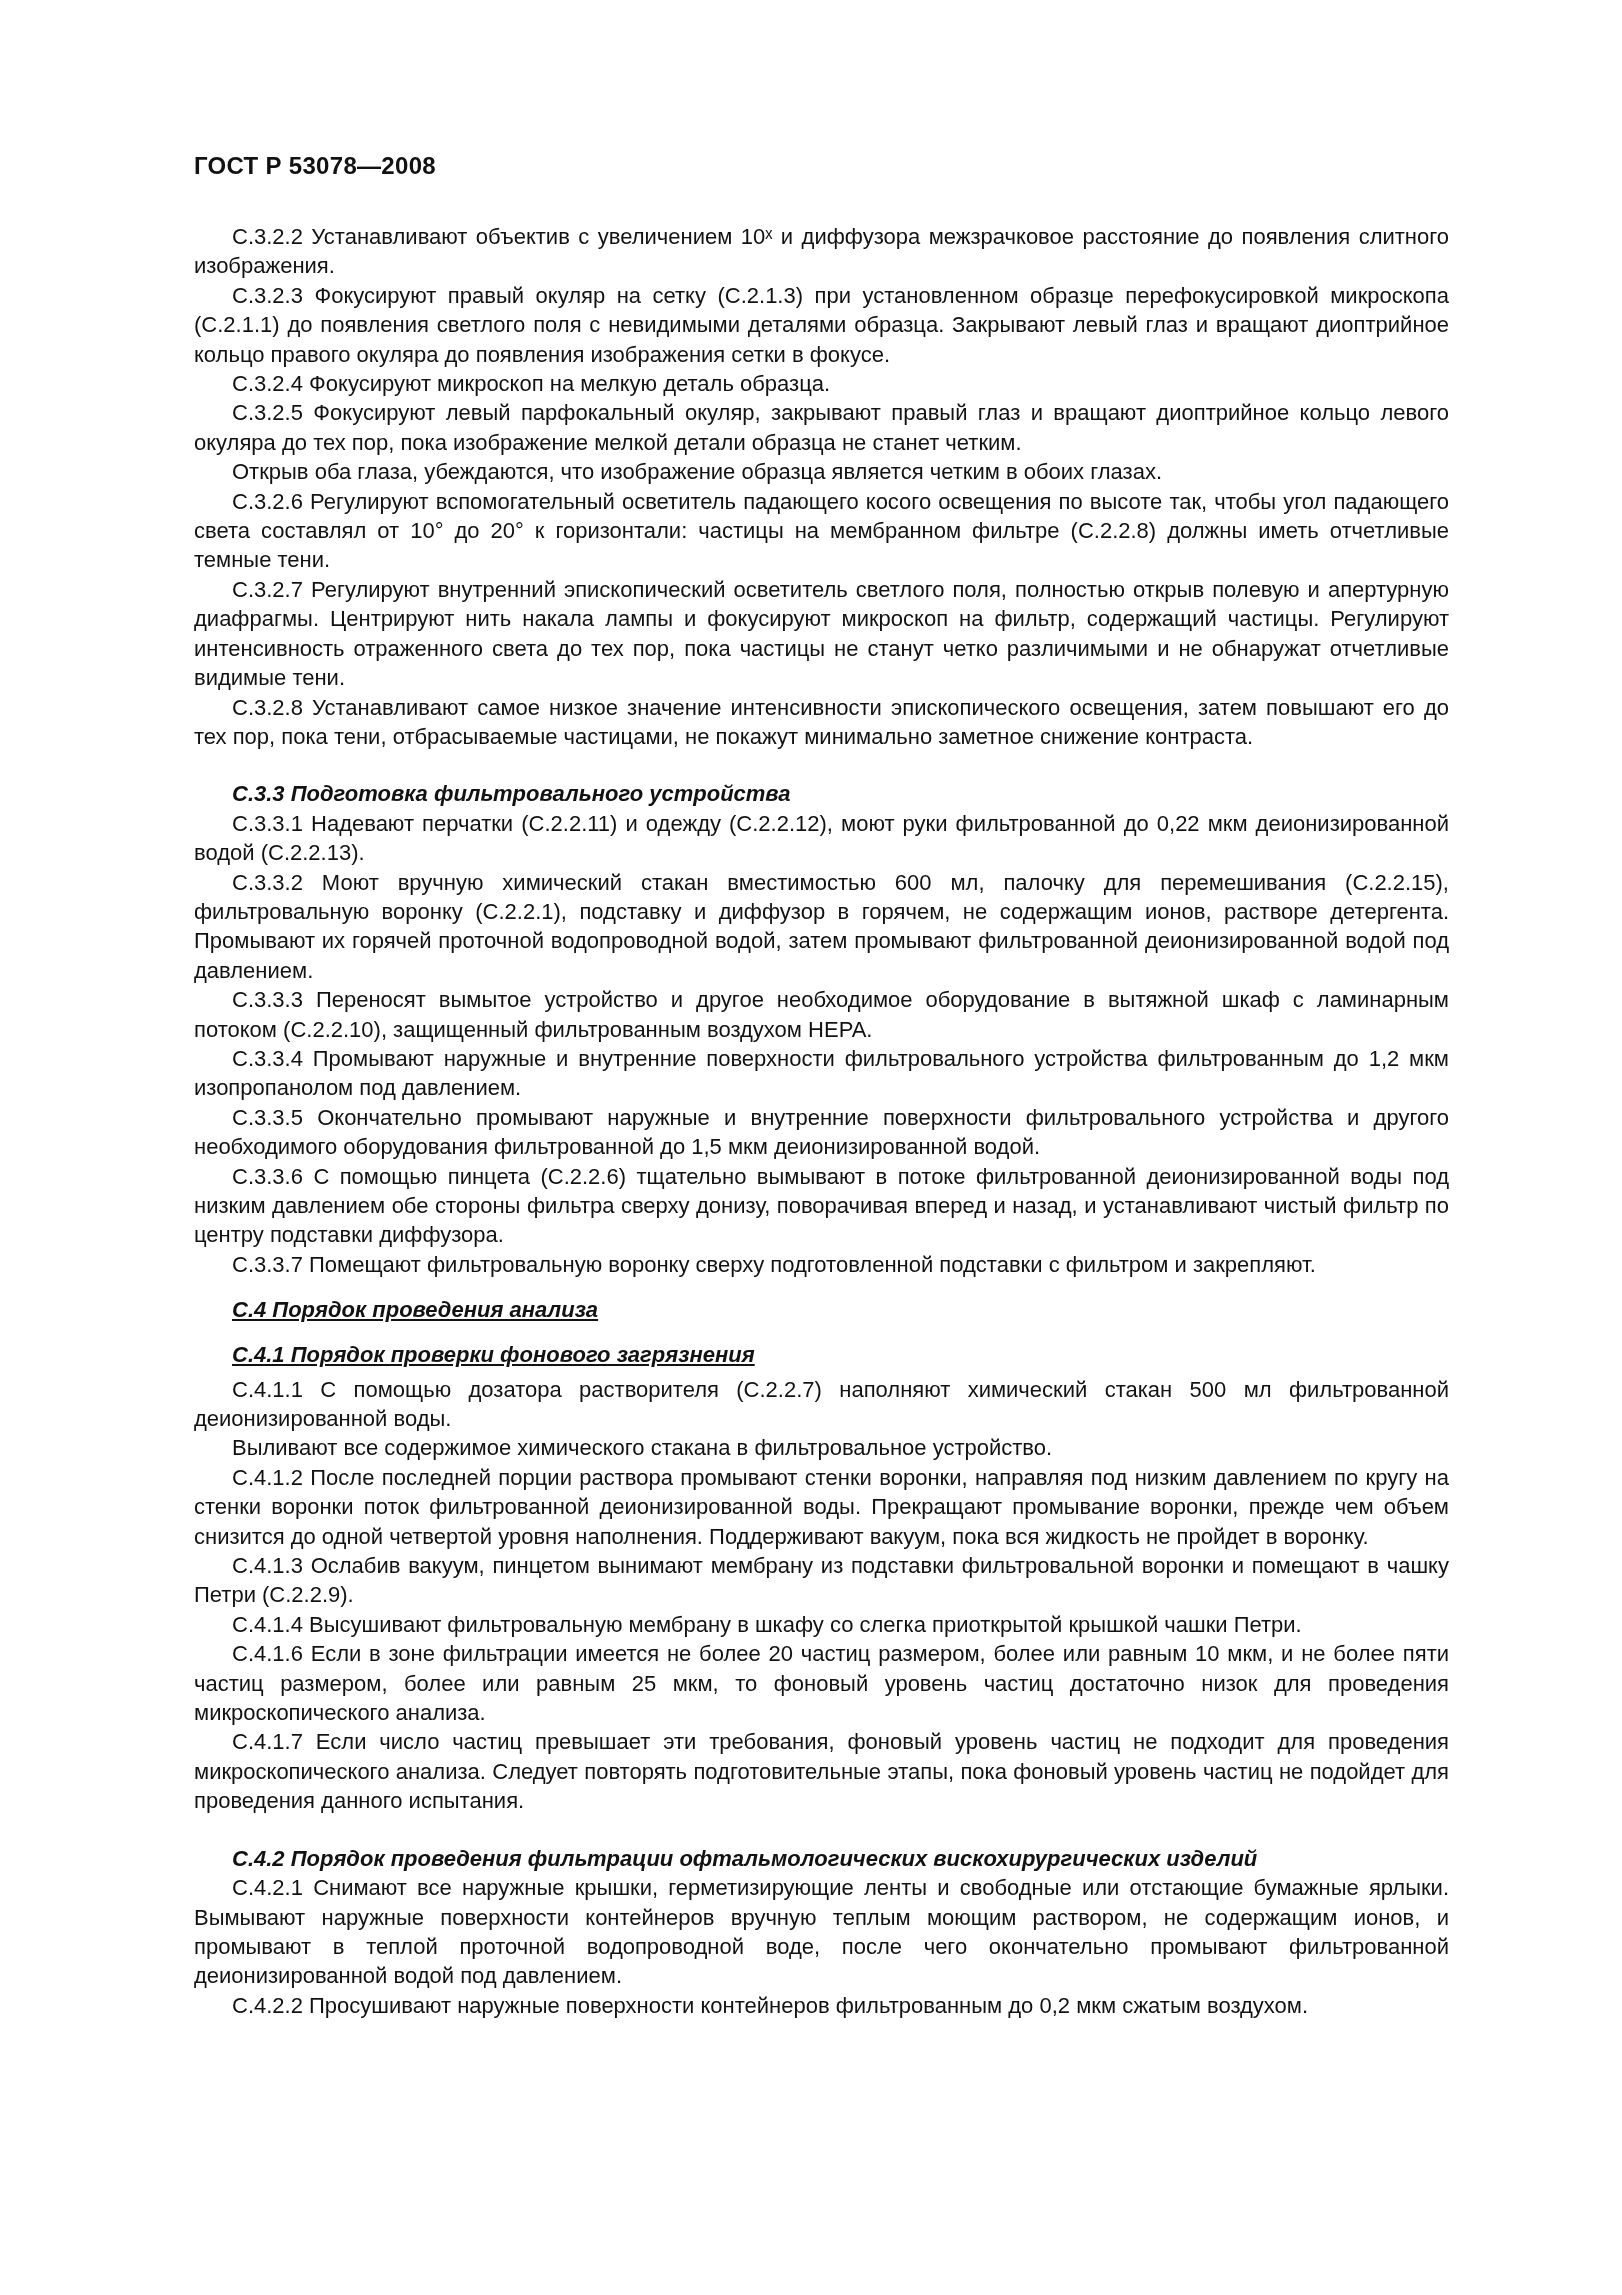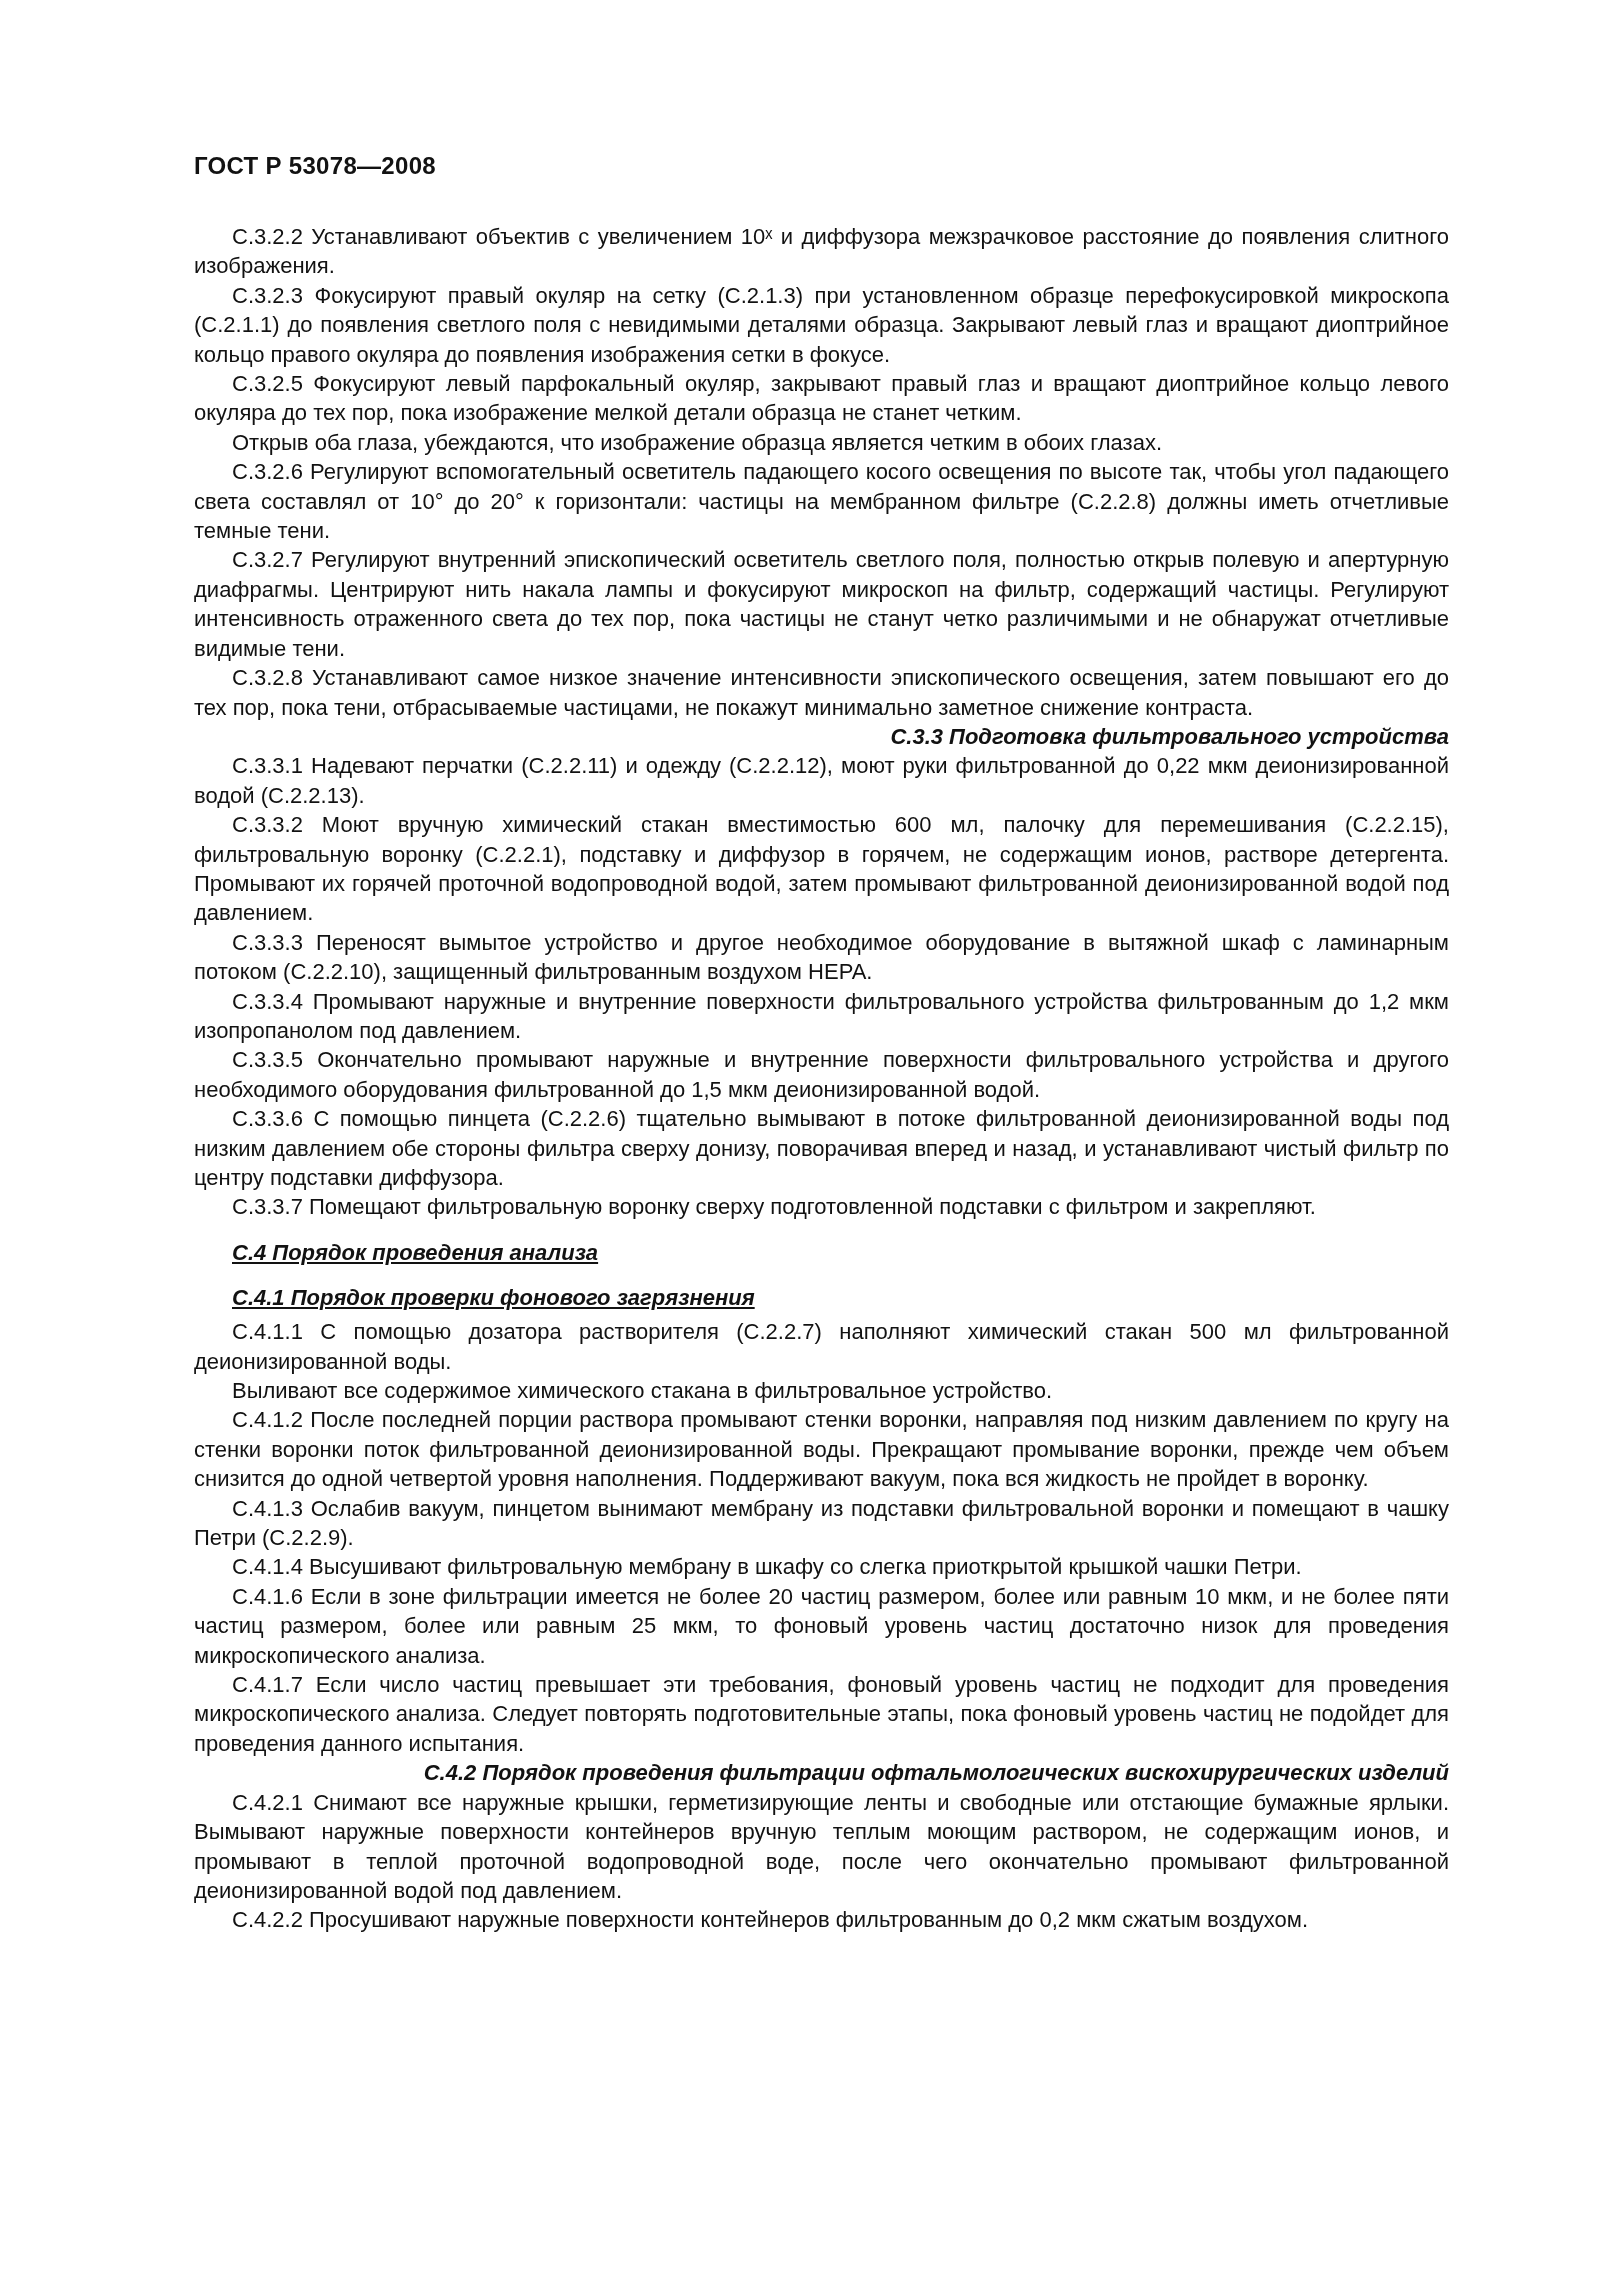--- a/index.html
+++ b/index.html
@@ -34,21 +34,22 @@
     text-align: justify;
   }
   .doc-body p {
     margin: 0;
     padding: 0;
     text-indent: 38px;
   }
   .doc-body p.heading {
     font-weight: bold;
     font-style: italic;
-    text-align: right;
+    text-align: left;
+    margin-top: 28px;
   }
   .doc-body p.heading-spaced {
     font-weight: bold;
     font-style: italic;
     text-align: left;
     margin-top: 15.7px;
     margin-bottom: 5.2px;
     text-decoration: underline;
   }
   .page-number {
@@ -60,20 +61,21 @@
 </style>
 </head>
 <body>
 
 <div class="page">
   <div class="doc-header">ГОСТ Р 53078—2008</div>
 
   <div class="doc-body">
       <p class="body">С.3.2.2 Устанавливают объектив с увеличением 10ˣ и диффузора межзрачковое расстояние до появления слитного изображения.</p>
       <p class="body">С.3.2.3 Фокусируют правый окуляр на сетку (С.2.1.3) при установленном образце перефокусировкой микроскопа (С.2.1.1) до появления светлого поля с невидимыми деталями образца. Закрывают левый глаз и вращают диоптрийное кольцо правого окуляра до появления изображения сетки в фокусе.</p>
+      <p class="body">С.3.2.4 Фокусируют микроскоп на мелкую деталь образца.</p>
       <p class="body">С.3.2.5 Фокусируют левый парфокальный окуляр, закрывают правый глаз и вращают диоптрийное кольцо левого окуляра до тех пор, пока изображение мелкой детали образца не станет четким.</p>
       <p class="body">Открыв оба глаза, убеждаются, что изображение образца является четким в обоих глазах.</p>
       <p class="body">С.3.2.6 Регулируют вспомогательный осветитель падающего косого освещения по высоте так, чтобы угол падающего света составлял от 10° до 20° к горизонтали: частицы на мембранном фильтре (С.2.2.8) должны иметь отчетливые темные тени.</p>
       <p class="body">С.3.2.7 Регулируют внутренний эпископический осветитель светлого поля, полностью открыв полевую и апертурную диафрагмы. Центрируют нить накала лампы и фокусируют микроскоп на фильтр, содержащий частицы. Регулируют интенсивность отраженного света до тех пор, пока частицы не станут четко различимыми и не обнаружат отчетливые видимые тени.</p>
       <p class="body">С.3.2.8 Устанавливают самое низкое значение интенсивности эпископического освещения, затем повышают его до тех пор, пока тени, отбрасываемые частицами, не покажут минимально заметное снижение контраста.</p>
       <p class="heading">С.3.3 Подготовка фильтровального устройства</p>
       <p class="body">С.3.3.1 Надевают перчатки (С.2.2.11) и одежду (С.2.2.12), моют руки фильтрованной до 0,22 мкм деионизированной водой (С.2.2.13).</p>
       <p class="body">С.3.3.2 Моют вручную химический стакан вместимостью 600 мл, палочку для перемешивания (С.2.2.15), фильтровальную воронку (С.2.2.1), подставку и диффузор в горячем, не содержащим ионов, растворе детергента. Промывают их горячей проточной водопроводной водой, затем промывают фильтрованной деионизированной водой под давлением.</p>
       <p class="body">С.3.3.3 Переносят вымытое устройство и другое необходимое оборудование в вытяжной шкаф с ламинарным потоком (С.2.2.10), защищенный фильтрованным воздухом HEPA.</p>
       <p class="body">С.3.3.4 Промывают наружные и внутренние поверхности фильтровального устройства фильтрованным до 1,2 мкм изопропанолом под давлением.</p>

